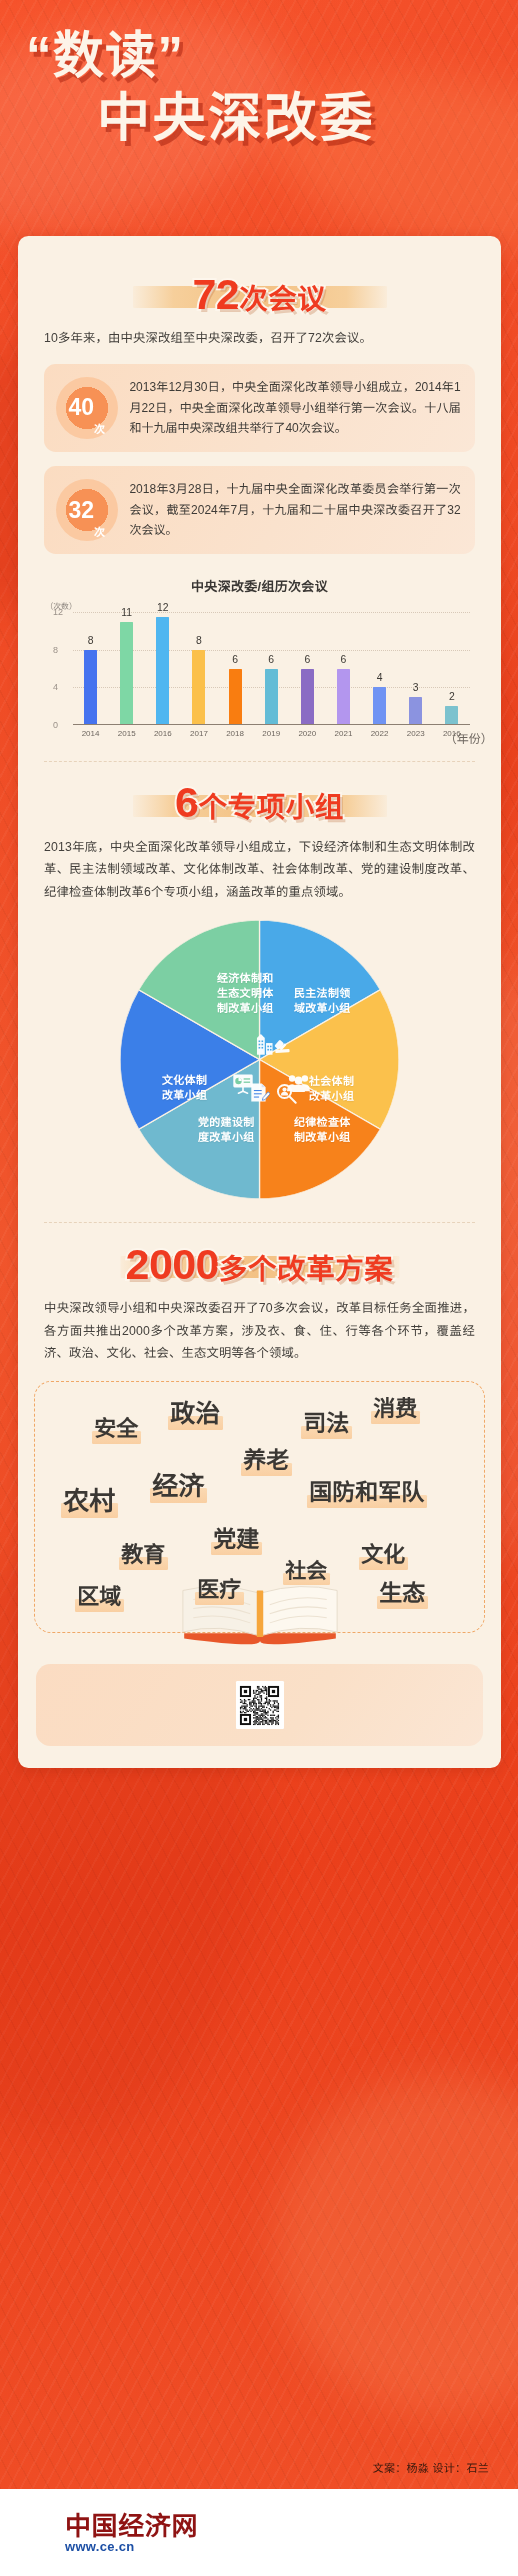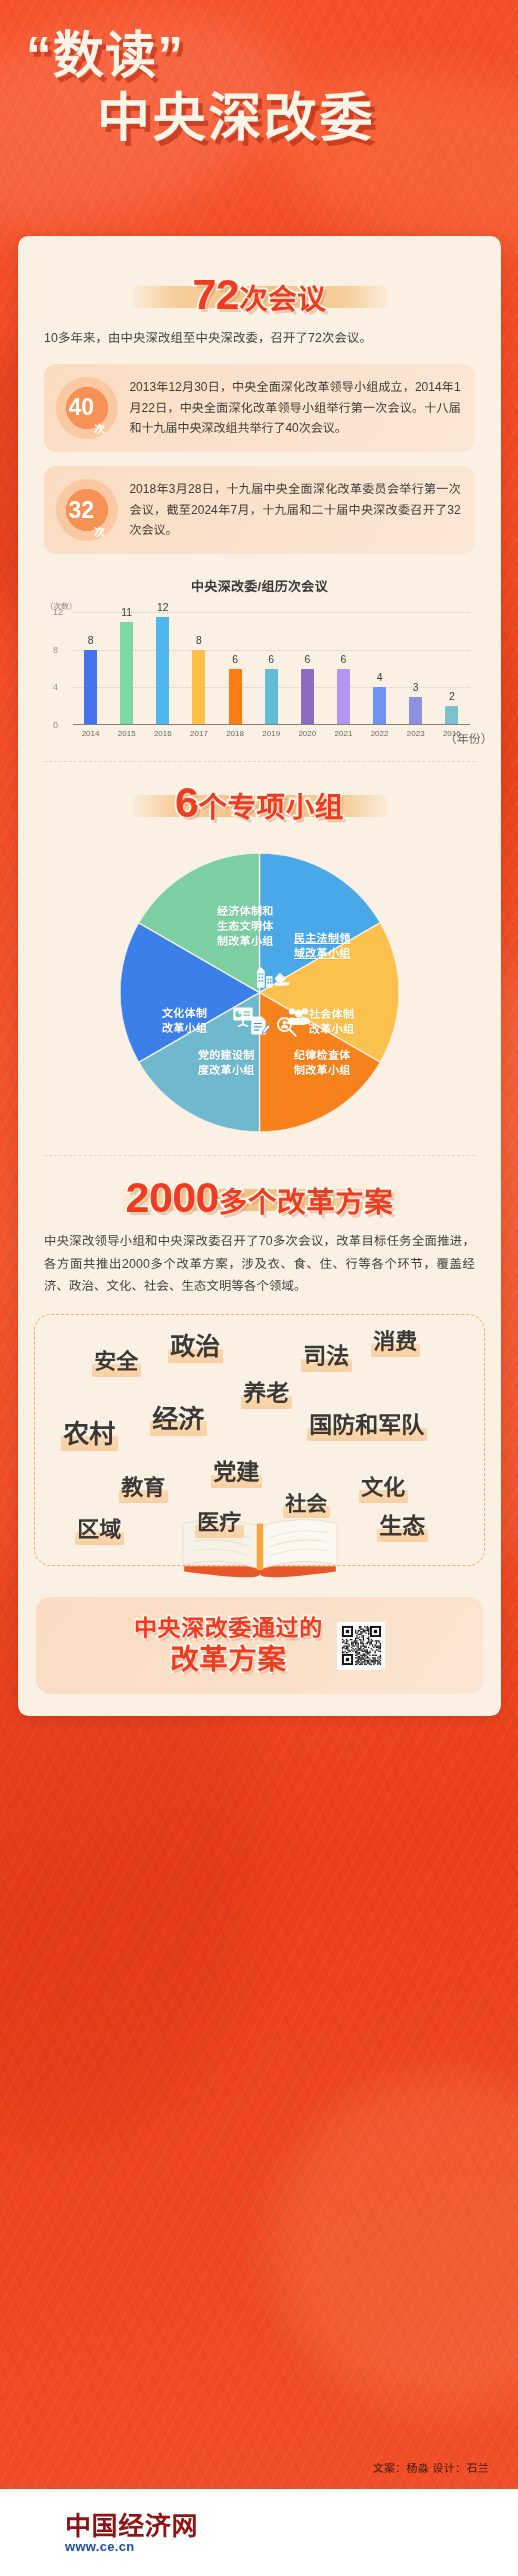--- a/index.html
+++ b/index.html
@@ -507,20 +507,21 @@
     </div>
 
     <div class="sep"></div>
 
     <div class="section">
       <div class="banner-wrap">
         <span class="banner-bg"></span>
         <span class="banner-text"><span class="num">6</span><span class="suffix">个专项小组</span></span>
       </div>
 
+      <p class="para">2013年底，中央全面深化改革领导小组成立，下设经济体制和生态文明体制改革、民主法制领域改革、文化体制改革、社会体制改革、党的建设制度改革、纪律检查体制改革6个专项小组，涵盖改革的重点领域。</p>
 
       <div class="pie-wrap">
         <div class="pie" id="pie"><svg viewBox="0 0 430 430" width="279" height="279">
               <path d="M215,215 L215,0 A215,215 0 0,1 401.19546181365433,107.50000000000001 Z" fill="#49a9e8" stroke="#faf1e4" stroke-width="2"></path>
               <path d="M215,215 L401.19546181365433,107.50000000000001 A215,215 0 0,1 401.19546181365433,322.5 Z" fill="#fbc14c" stroke="#faf1e4" stroke-width="2"></path>
               <path d="M215,215 L401.19546181365433,322.5 A215,215 0 0,1 215,430 Z" fill="#f7821b" stroke="#faf1e4" stroke-width="2"></path>
               <path d="M215,215 L215,430 A215,215 0 0,1 28.804538186345667,322.5 Z" fill="#6fb9cf" stroke="#faf1e4" stroke-width="2"></path>
               <path d="M215,215 L28.804538186345667,322.5 A215,215 0 0,1 28.804538186345695,107.49999999999997 Z" fill="#3b7fe8" stroke="#faf1e4" stroke-width="2"></path>
               <path d="M215,215 L28.804538186345695,107.49999999999997 A215,215 0 0,1 214.99999999999997,0 Z" fill="#7ccfa3" stroke="#faf1e4" stroke-width="2"></path>
             </svg></div>
@@ -542,21 +543,21 @@
                   <rect x="10" y="15" width="2.5" height="2.5"></rect>
                   <rect x="5.5" y="20" width="2.5" height="2.5"></rect>
                   <rect x="10" y="20" width="2.5" height="2.5"></rect>
                   <rect x="19" y="18" width="2.5" height="2.5"></rect>
                   <rect x="23" y="18" width="2.5" height="2.5"></rect>
                   <rect x="19" y="23" width="2.5" height="2.5"></rect>
                   <rect x="23" y="23" width="2.5" height="2.5"></rect>
                 </g>
               </svg>
             </div>
-            <div class="seg-label" style="left: 174px; top: 78px; text-decoration: underline;">
+            <div class="seg-label" style="left: 174px; top: 66px;">
               <div>民主法制领</div>
               <div>域改革小组</div>
             </div>
             <div class="seg-icon" style="left: 154px; top: 119px;">
               <svg width="22" height="19.5" viewBox="0 0 34 30">
                 <g fill="#fff">
                   <rect x="2" y="16" width="22" height="5" rx="1.5" transform="rotate(-4 13 18)"></rect>
                   <rect x="4" y="2" width="9" height="13" rx="2" transform="rotate(42 8 8)"></rect>
                   <rect x="12" y="6" width="4" height="12" rx="1.5" transform="rotate(42 14 12)"></rect>
                 </g>
@@ -673,24 +674,20 @@
         <span class="tag" style="left: 176px; top: 144px; font-size: 23px; z-index: 2;">党建</span>
         <span class="tag" style="left: 84px; top: 160px; font-size: 22px; z-index: 2;">教育</span>
         <span class="tag" style="left: 324px; top: 160px; font-size: 22px; z-index: 2;">文化</span>
         <span class="tag" style="left: 248px; top: 176px; font-size: 21px; z-index: 2;">社会</span>
         <span class="tag" style="left: 160px; top: 195px; font-size: 22px; z-index: 2;">医疗</span>
         <span class="tag" style="left: 40px; top: 202px; font-size: 22px; z-index: 2;">区域</span>
         <span class="tag" style="left: 342px; top: 198px; font-size: 23px; z-index: 2;">生态</span>
       </div>
 
     <div class="cta">
-      <div class="cta-text">
-        <div>中央深改委通过的</div>
-        <div class="l2">改革方案</div>
-      </div>
       <div class="qr">
         <svg viewBox="0 0 66 66" width="43" height="43" aria-hidden="true">
           <rect width="66" height="66" fill="#fff"></rect>
           <g fill="#111">
             <rect x="3" y="3" width="17" height="17"></rect>
               <rect x="46" y="3" width="17" height="17"></rect>
               <rect x="3" y="46" width="17" height="17"></rect>
           </g>
           <g fill="#fff">
             <rect x="6" y="6" width="11" height="11"></rect>

